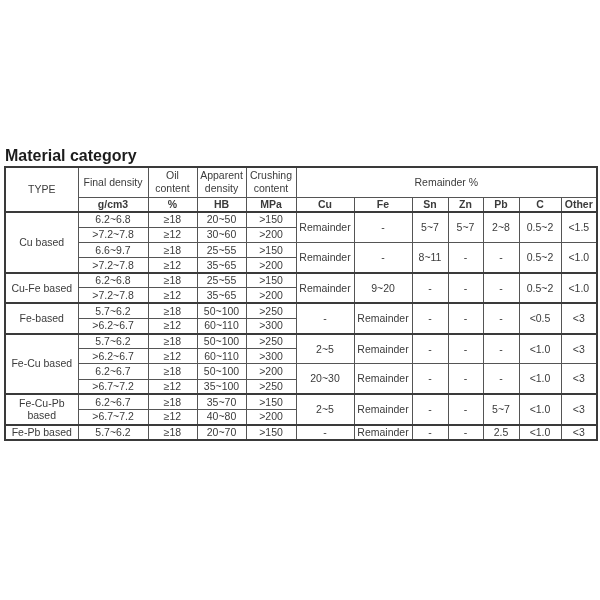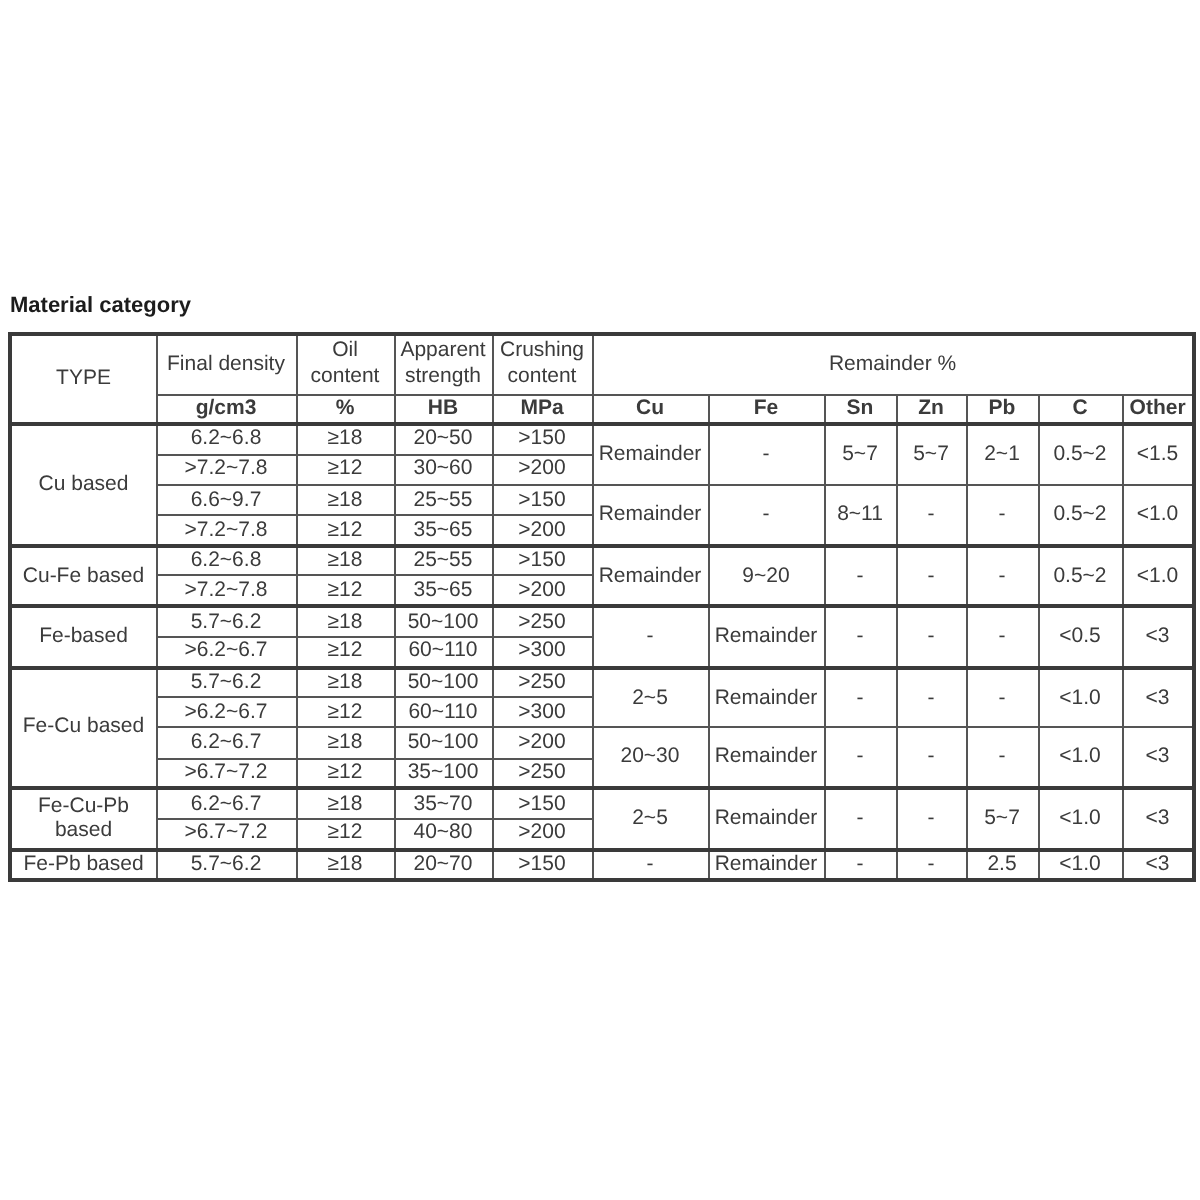--- a/index.html
+++ b/index.html
@@ -11,21 +11,21 @@
     width: 600px;
     height: 600px;
     position: relative;
     font-family: "Liberation Sans", "DejaVu Sans", sans-serif;
     overflow: hidden;
   }
   .page-title {
     position: absolute;
     left: 5px;
     top: 147px;
-    font-size: 11px;
+    font-size: 16px;
     font-weight: bold;
     color: #1c1c1c;
   }
   table.mat {
     position: absolute;
     left: 4px;
     top: 166px;
     width: 592px;
     border-collapse: collapse;
     table-layout: fixed;
@@ -66,21 +66,21 @@
       <col style="width: 35px;">
       <col style="width: 36px;">
       <col style="width: 42px;">
       <col style="width: 36px;">
     </colgroup>
   <thead>
       <tr class="hrow1">
         <th rowspan="2">TYPE</th>
         <th>Final density</th>
         <th>Oil content</th>
-        <th>Apparent strength</th>
+        <th>Apparent density</th>
         <th>Crushing content</th>
         <th colspan="7">Remainder %</th>
       </tr>
       <tr class="hrow2">
         <th>g/cm3</th>
         <th>%</th>
         <th>HB</th>
         <th>MPa</th>
         <th>Cu</th>
         <th>Fe</th>
@@ -95,21 +95,21 @@
       <tr class="gs">
         <td rowspan="4">Cu based</td>
         <td>6.2~6.8</td>
         <td>≥18</td>
         <td>20~50</td>
         <td>&gt;150</td>
         <td rowspan="2">Remainder</td>
         <td rowspan="2">-</td>
         <td rowspan="2">5~7</td>
         <td rowspan="2">5~7</td>
-        <td rowspan="2">2~1</td>
+        <td rowspan="2">2~8</td>
         <td rowspan="2">0.5~2</td>
         <td rowspan="2">&lt;1.5</td>
       </tr>
       <tr>
         <td>&gt;7.2~7.8</td>
         <td>≥12</td>
         <td>30~60</td>
         <td>&gt;200</td>
       </tr>
       <tr>

